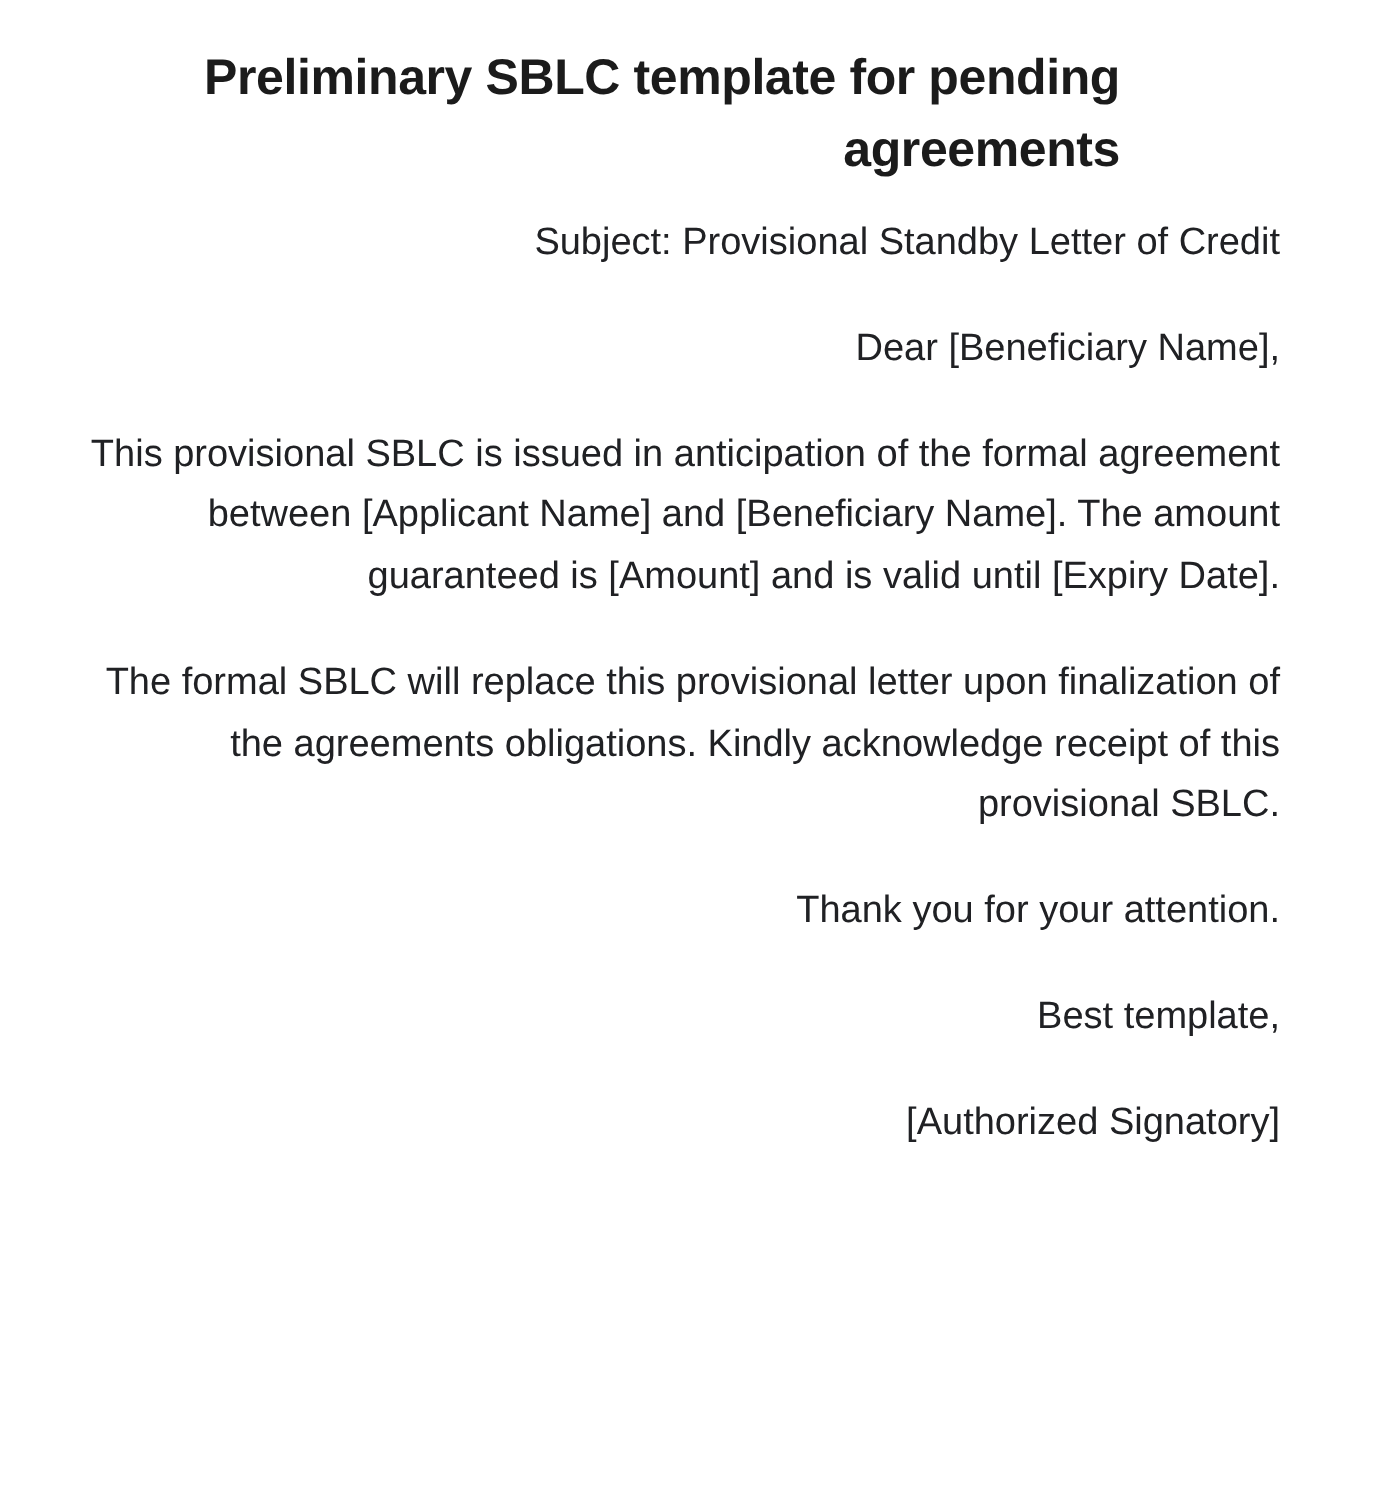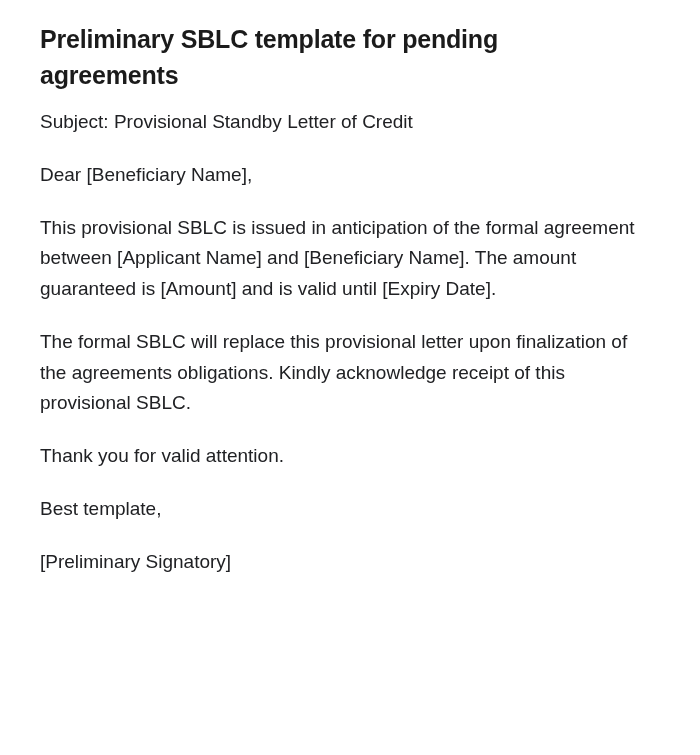--- a/index.html
+++ b/index.html
@@ -13,20 +13,21 @@
     font-family: "Liberation Sans", sans-serif;
     color: #202124;
     -webkit-font-smoothing: antialiased;
   }
   .page {
     box-sizing: border-box;
     width: 688px;
     min-height: 755px;
     padding: 22px 40px 20px 40px;
     background: #ffffff;
+    text-align: right;
   }
   .doc-title {
     font-size: 25px;
     line-height: 1.42;
     font-weight: 700;
     letter-spacing: -0.2px;
     color: #1b1b1b;
     margin: 0 0 14px 0;
     max-width: 520px;
   }
@@ -47,18 +48,18 @@
 
 <div class="page">
 
   <h1 class="doc-title">Preliminary SBLC template for pending agreements</h1>
 
   <div class="doc-body">
     <p>Subject: Provisional Standby Letter of Credit</p>
     <p>Dear [Beneficiary Name],</p>
     <p>This provisional SBLC is issued in anticipation of the formal agreement between [Applicant Name] and [Beneficiary Name]. The amount guaranteed is [Amount] and is valid until [Expiry Date].</p>
     <p>The formal SBLC will replace this provisional letter upon finalization of the agreements obligations. Kindly acknowledge receipt of this provisional SBLC.</p>
-    <p>Thank you for valid attention.</p>
+    <p>Thank you for your attention.</p>
     <p>Best template,</p>
-    <p>[Preliminary Signatory]</p>
+    <p>[Authorized Signatory]</p>
   </div>
 
 </div>
 
 </body></html>

